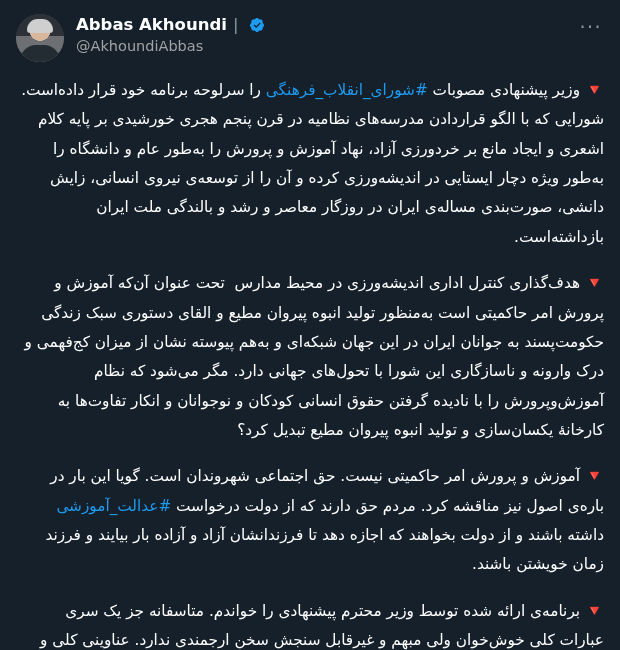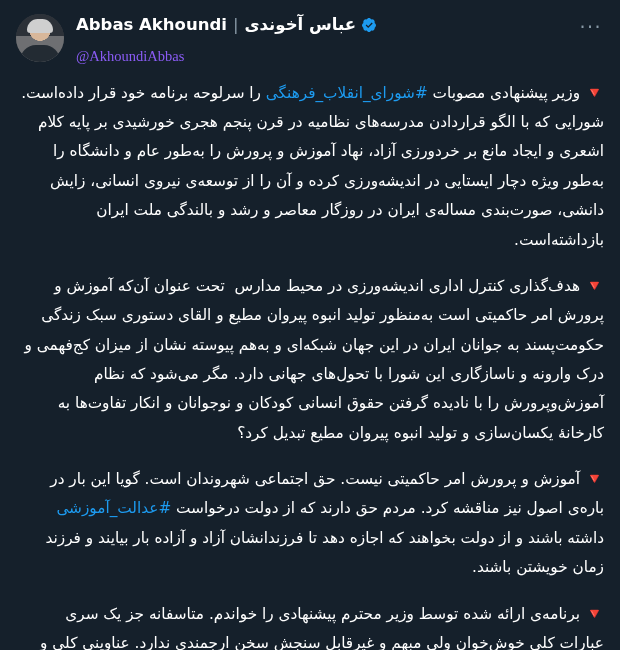--- a/index.html
+++ b/index.html
@@ -83,23 +83,22 @@
   }
   .name-fa { direction: rtl; }
   .verified {
     display: inline-block;
     margin-left: 5px;
     width: 16px; height: 16px;
     flex: 0 0 16px;
   }
   .handle {
     font-size: 14.5px;
-    color: #8b5cf6;
-    margin-top: 11px;
-    font-family: Liberation Serif, serif;
+    color: #a3a3a3;
+    margin-top: 1px;
   }
   .more-btn {
     color: #8899a6;
     font-size: 19px;
     line-height: 1;
     letter-spacing: 1.5px;
     padding: 4px 2px 0 8px;
     cursor: pointer;
     user-select: none;
   }
@@ -127,21 +126,20 @@
     <div class="id-block">
       <div class="avatar">
         <div class="face"></div>
         <div class="hair"></div>
         <div class="body"></div>
       </div>
       <div class="names">
         <div class="name-row">
           <span class="name-en">Abbas Akhoundi</span>
           <span class="name-sep">|</span>
-          <span class="name-fa">عباس آخوندی</span>
           <span class="verified">
             <svg viewBox="0 0 24 24" width="16" height="16" aria-hidden="true">
               <path fill="#1d9bf0" d="M22.5 12.5c0-1.58-.875-2.95-2.148-3.6.154-.435.238-.905.238-1.4 0-2.21-1.71-3.998-3.818-3.998-.47 0-.92.084-1.336.25C14.818 2.415 13.51 1.5 12 1.5s-2.816.917-3.437 2.25c-.415-.165-.866-.25-1.336-.25-2.11 0-3.818 1.79-3.818 4 0 .494.083.964.237 1.4-1.272.65-2.147 2.018-2.147 3.6 0 1.495.782 2.798 1.942 3.486-.02.17-.032.34-.032.514 0 2.21 1.708 4 3.818 4 .47 0 .92-.086 1.335-.25.62 1.334 1.926 2.25 3.437 2.25 1.512 0 2.818-.916 3.437-2.25.415.163.865.248 1.336.248 2.11 0 3.818-1.79 3.818-4 0-.174-.012-.344-.033-.513 1.158-.687 1.943-1.99 1.943-3.484z"></path>
               <path fill="#15202b" d="M10.75 16.518l-3.75-3.75 1.414-1.414 2.336 2.336 5.336-5.336 1.414 1.414z"></path>
             </svg>
           </span>
         </div>
         <div class="handle">@AkhoundiAbbas</div>
       </div>
     </div>

